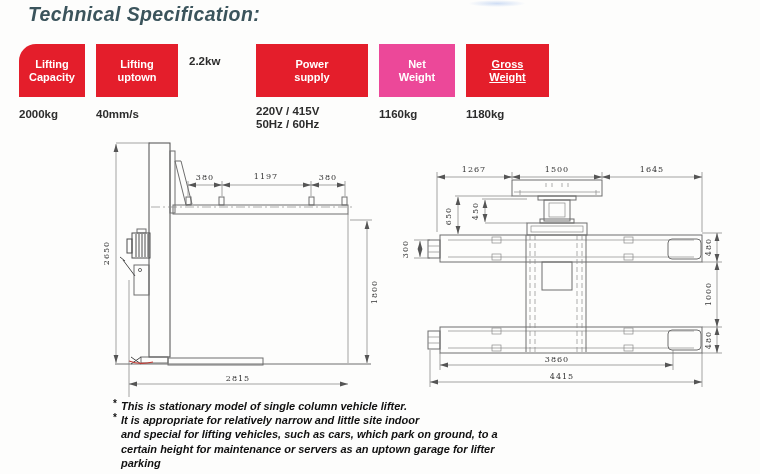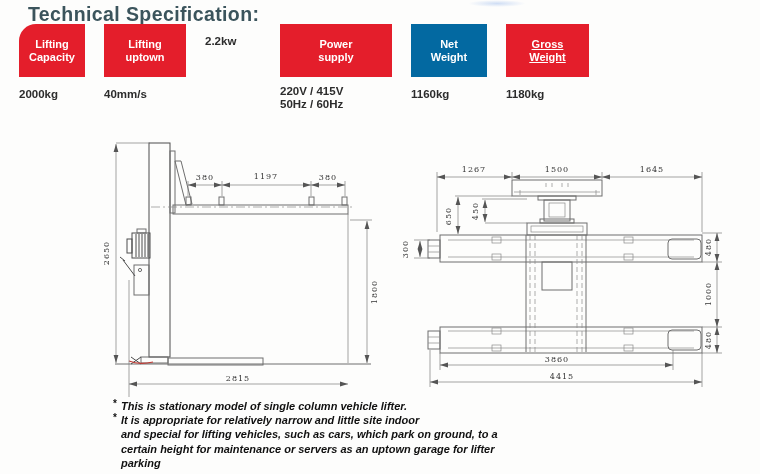--- a/index.html
+++ b/index.html
@@ -3,29 +3,29 @@
 <meta charset="utf-8">
 <style>
   html,body{margin:0;padding:0;}
   body{
     width:760px;height:474px;position:relative;overflow:hidden;
     background:#fdfdfc;
     font-family:"Liberation Sans", sans-serif;
   }
   .page-title{
     position:absolute;left:28px;top:3px;margin:0;
-    font-size:19.5px;font-weight:bold;
+    font-size:19.5px;font-style:italic;font-weight:bold;
     color:#3b545c;letter-spacing:.4px;
   }
   .smudge{
     position:absolute;left:468px;top:0;width:58px;height:7px;
     background:radial-gradient(ellipse at center,#aac4ee 0%,rgba(170,196,238,0) 70%);
     opacity:.55;border-radius:50%;
   }
-  .spec-table{position:absolute;left:19px;top:24px;display:flex;gap:19px;}
+  .spec-table{position:absolute;left:19px;top:44px;display:flex;gap:11px;}
   .spec-col{display:flex;flex-direction:column;}
   .spec-col.c0{width:66px}.spec-col.c1{width:82px}.spec-col.c2{width:56px}
   .spec-col.c3{width:112px}.spec-col.c4{width:76px}.spec-col.c5{width:83px}
   .hdr{
     height:53px;background:#e41e2b;color:#fff;
     display:flex;flex-direction:column;justify-content:center;
     text-align:center;font-size:11px;font-weight:bold;line-height:13px;
   }
   .spec-col.c0 .hdr{border-top-left-radius:17px;}
   .val{
@@ -85,21 +85,21 @@
     <div class="hdr" style="background: rgb(228, 30, 43);">
       <span>Power</span>
       <span>supply</span>
     </div>
     <div class="val" style="margin-top:8px">
       <span>220V / 415V</span><br>
       <span>50Hz / 60Hz</span>
     </div>
   </div>
   <div class="spec-col c4">
-    <div class="hdr" style="background: #0369a1;">
+    <div class="hdr" style="background: #ec4899;">
       <span>Net</span>
       <span>Weight</span>
     </div>
     <div class="val">
       <span>1160kg</span>
     </div>
   </div>
   <div class="spec-col c5">
     <div class="hdr" style="background: rgb(228, 30, 43); text-decoration: underline;">
       <span>Gross</span>

